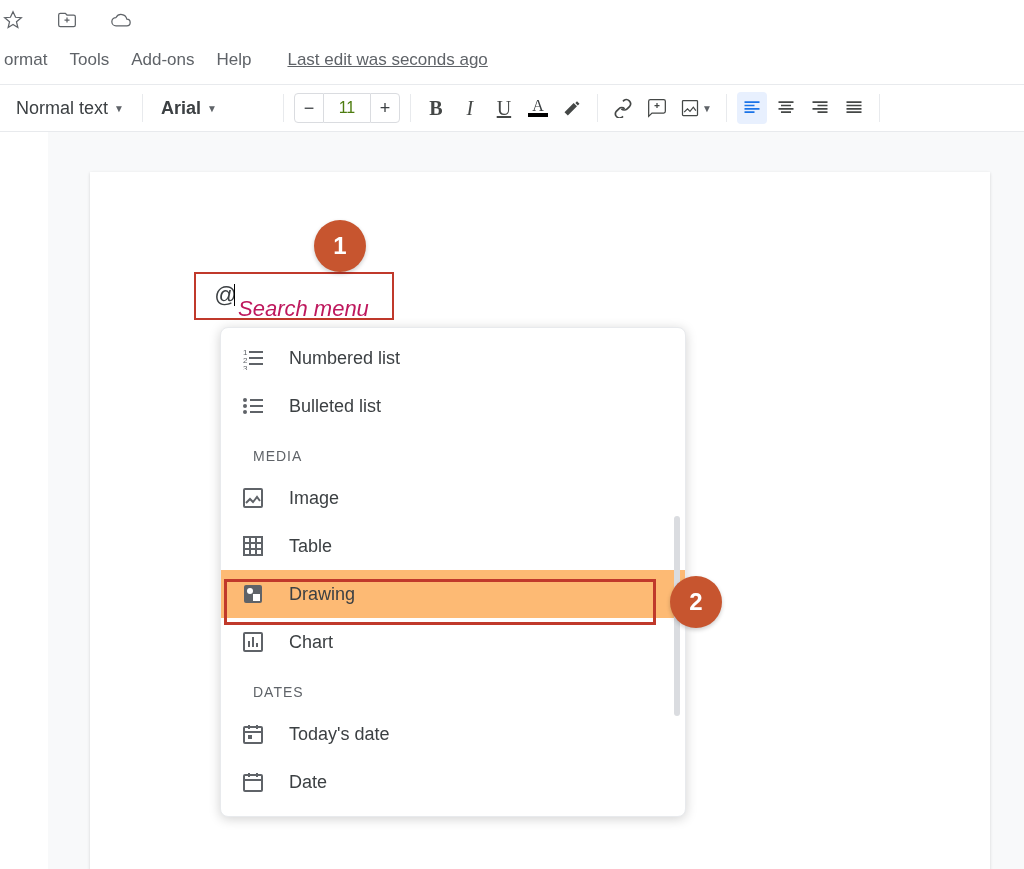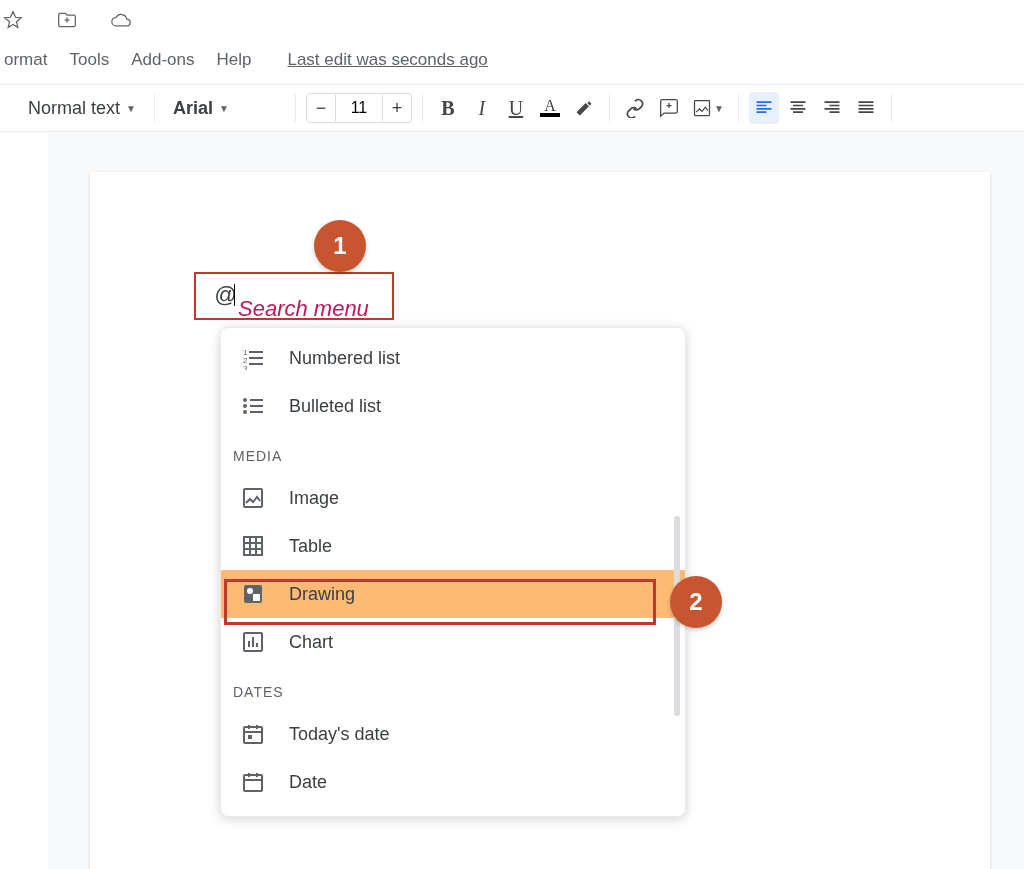--- a/index.html
+++ b/index.html
@@ -32,21 +32,21 @@
     text-decoration: underline;
     color: #5f6368;
     margin-left: 14px;
   }
   .toolbar {
     display: flex;
     align-items: center;
     gap: 4px;
     border-top: 1px solid #e8eaed;
     border-bottom: 1px solid #e8eaed;
-    padding: 6px 20px;
+    padding: 6px 8px;
     font-size: 16px;
     color: #3c4043;
     height: 48px;
   }
   .tb-sep { width:1px; height:28px; background:#e8eaed; margin:0 6px; }
   .tb-btn {
     min-width: 30px; height:32px;
     display:flex; align-items:center; justify-content:center;
     border-radius:4px;
     color:#5f6368;
@@ -63,21 +63,21 @@
     width:30px; height:30px; border:1px solid #dadce0;
     display:flex; align-items:center; justify-content:center;
     font-size:18px; color:#3c4043;
     background:#fff;
   }
   .size-btn.left { border-radius:4px 0 0 4px;}
   .size-btn.right { border-radius:0 4px 4px 0;}
   .size-input {
     width:46px; height:30px;
     border:1px solid #dadce0; border-left:none; border-right:none;
-    text-align:center; font-size:16px; color:#000000;
+    text-align:center; font-size:16px; color:#4d7c0f;
     background:#fff;
     outline: none;
     padding:0;
     font-family: inherit;
   }
   .tcolor {
     display:flex; flex-direction:column; align-items:center; justify-content:center;
     width:30px;
   }
   .tcolor .letter{font-family:Georgia,serif; font-size:16px; color:#3c4043; line-height:14px;}
@@ -142,21 +142,21 @@
     height:48px;
     padding: 0 20px;
     font-size:18px; color:#3c4043;
     gap:24px;
   }
   .dd-item.hovered { background:#fdba74;}
   .dd-item svg{ width:24px; height:24px; fill:#5f6368; flex-shrink:0;}
   .dd-header {
     font-size:14px; color:#5f6368; letter-spacing:1px;
     text-transform:uppercase;
-    padding: 18px 20px 10px 12px;
+    padding: 18px 20px 10px 32px;
   }
   .box2 {
     position:absolute;
     left:134px; top:407px;
     width:432px; height:46px;
     border:3px solid #c0392b;
     pointer-events:none;
   }
   .left-ruler {
     position:absolute; left:0; top:0; width:48px; height:100%;

